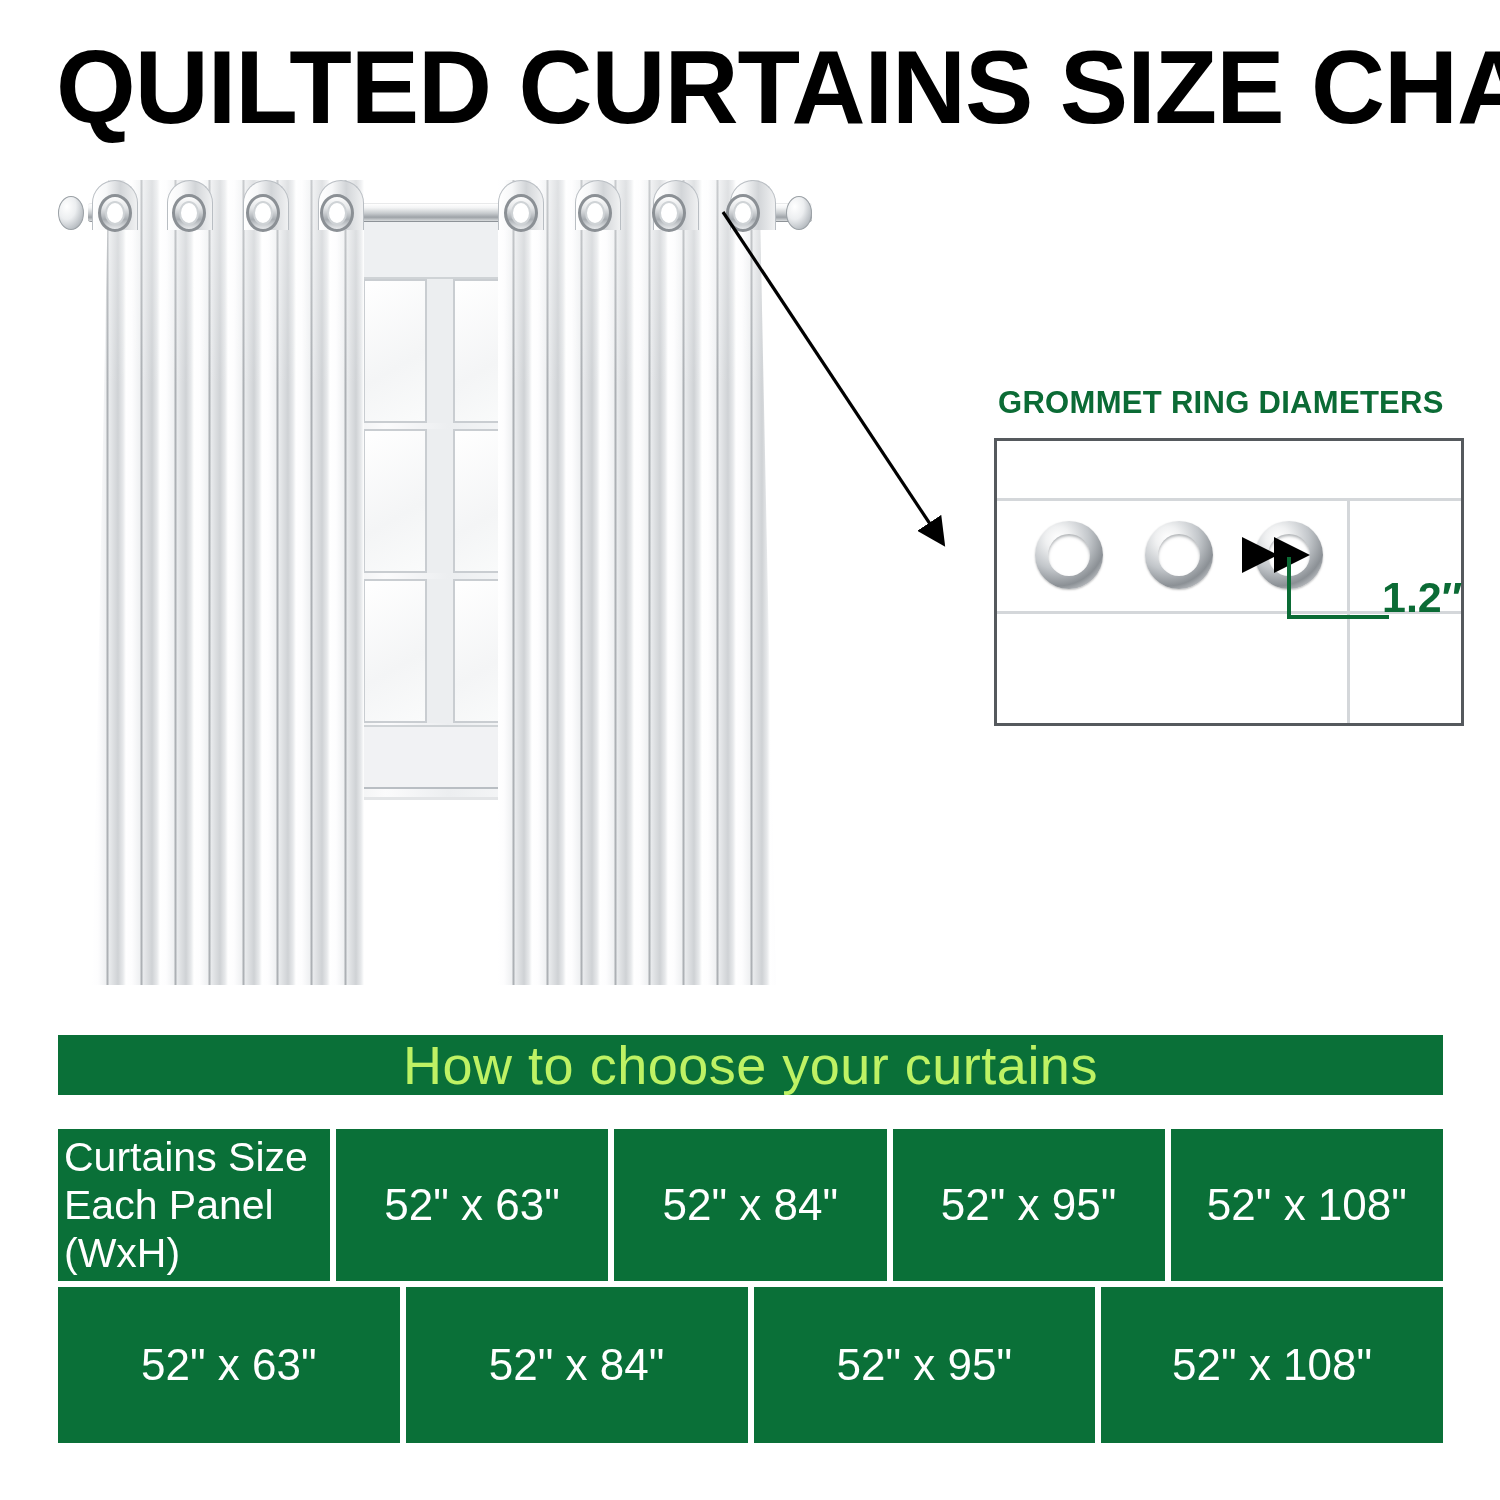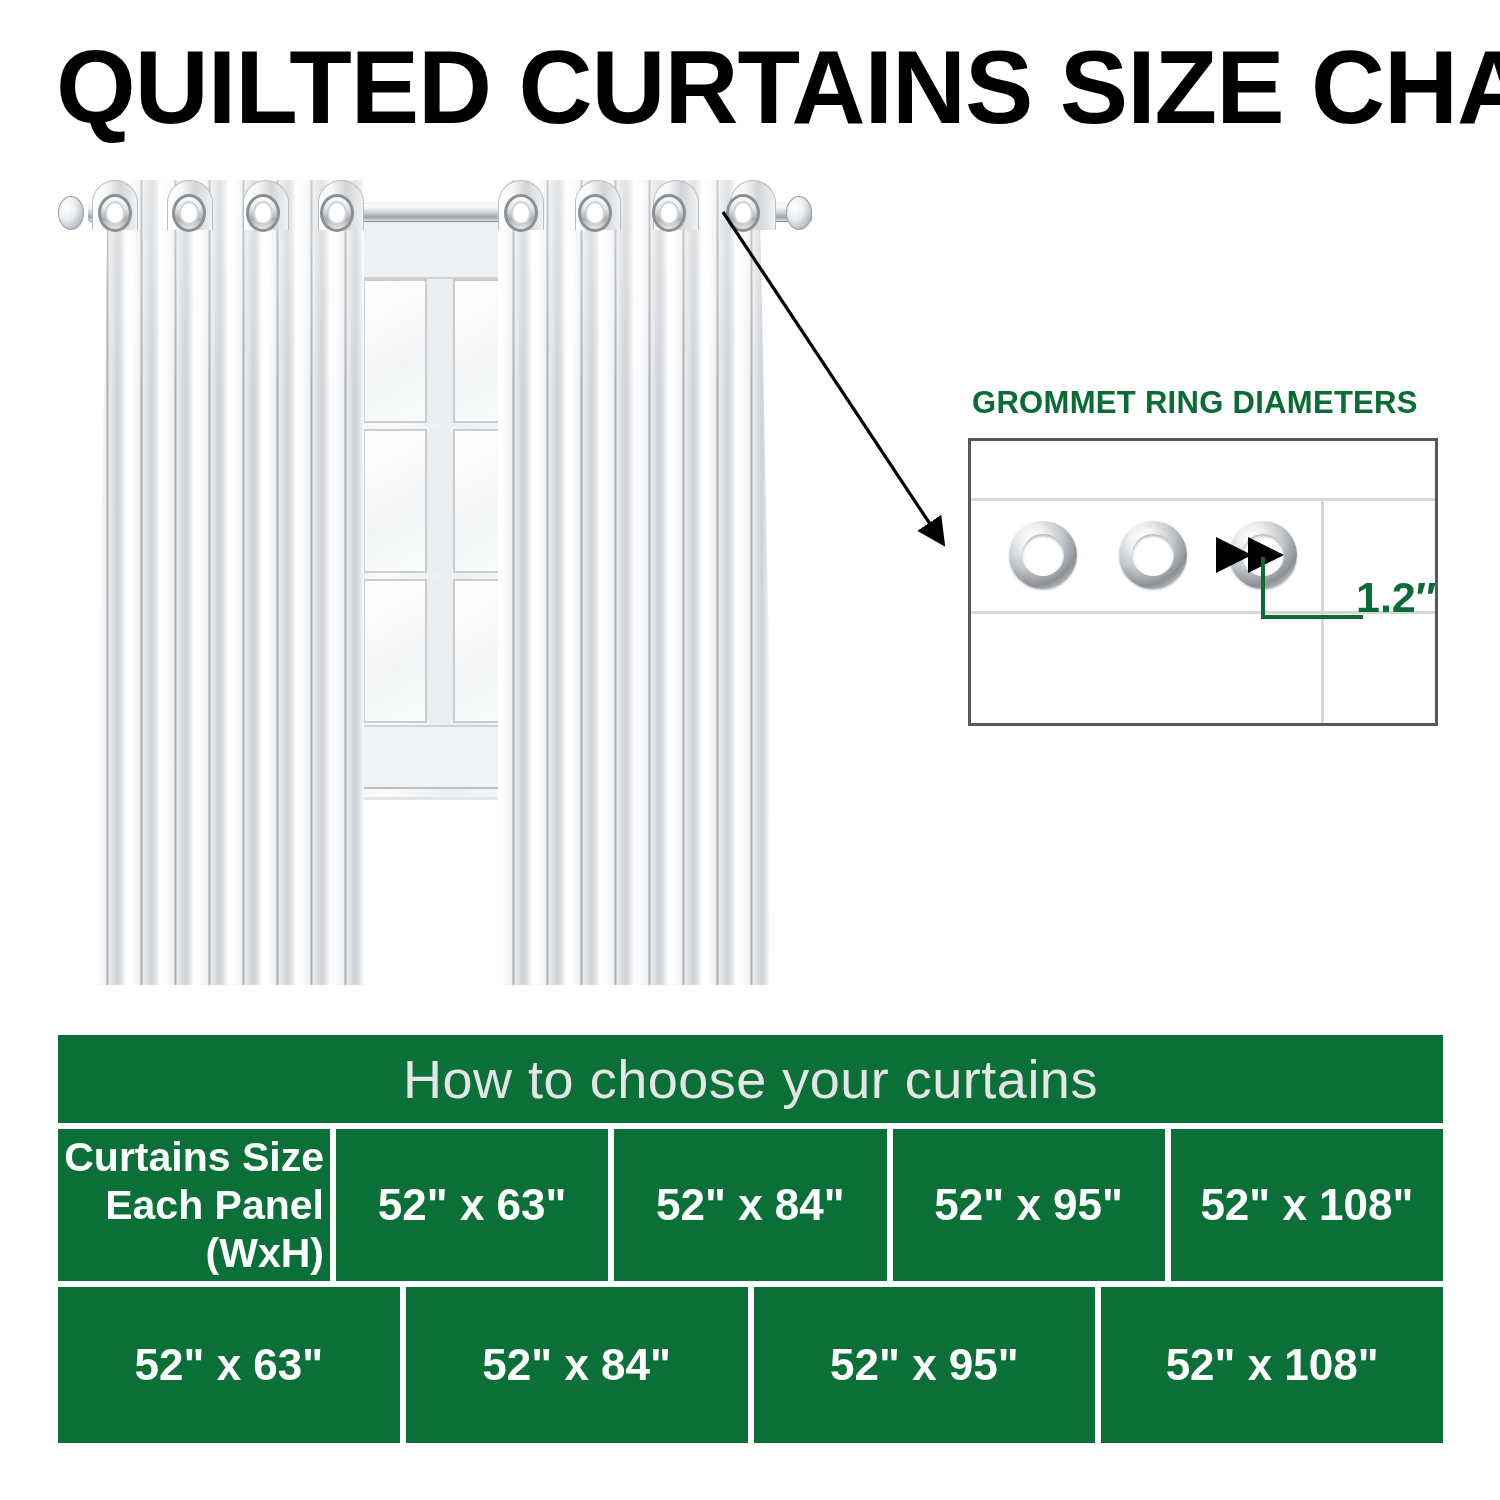--- a/index.html
+++ b/index.html
@@ -211,21 +211,21 @@
     left: 0;
     top: 0;
     width: 1500px;
     height: 880px;
     pointer-events: none;
   }
 
   
   #grommet-section {
     position: absolute;
-    left: 968px;
+    left: 994px;
     top: 385px;
     width: 478px;
     height: 345px;
   }
   #grommet-heading {
     position: absolute;
     left: 4px;
     top: 0;
     font-family: "Liberation Sans", sans-serif;
     font-weight: 700;
@@ -310,23 +310,23 @@
     top: 1035px;
     width: 1385px;
     height: 408px;
     background: #ffffff;
   }
   .t-header {
     position: absolute;
     left: 0;
     top: 0;
     width: 1385px;
-    height: 88px;
+    height: 60px;
     background: #0a7038;
-    color: #e5e5e5;
+    color: #bef264;
     display: flex;
     align-items: center;
     justify-content: center;
     font-family: "Liberation Sans Narrow", "Liberation Sans", sans-serif;
     font-weight: 400;
     font-size: 54px;
     letter-spacing: 0.5px;
   }
   .t-row {
     position: absolute;
@@ -337,23 +337,23 @@
   }
   .t-row.row1 { top: 94px;  height: 152px; }
   .t-row.row2 { top: 252px; height: 156px; }
 
   .t-cell {
     background: #0a7038;
     color: #ffffff;
     display: flex;
     align-items: center;
     justify-content: center;
-    text-align: right;
+    text-align: left;
     font-family: "Liberation Sans Narrow", "Liberation Sans", sans-serif;
-    font-weight: 700;
+    font-weight: 400;
     font-size: 41px;
     line-height: 48px;
     box-sizing: border-box;
     padding: 16px 6px;
   }
   .t-cell.label { width: 272px; flex: none; }
   .t-cell.value { flex: 1 1 0; font-size: 44px; }
 </style>
 </head>
 <body>

